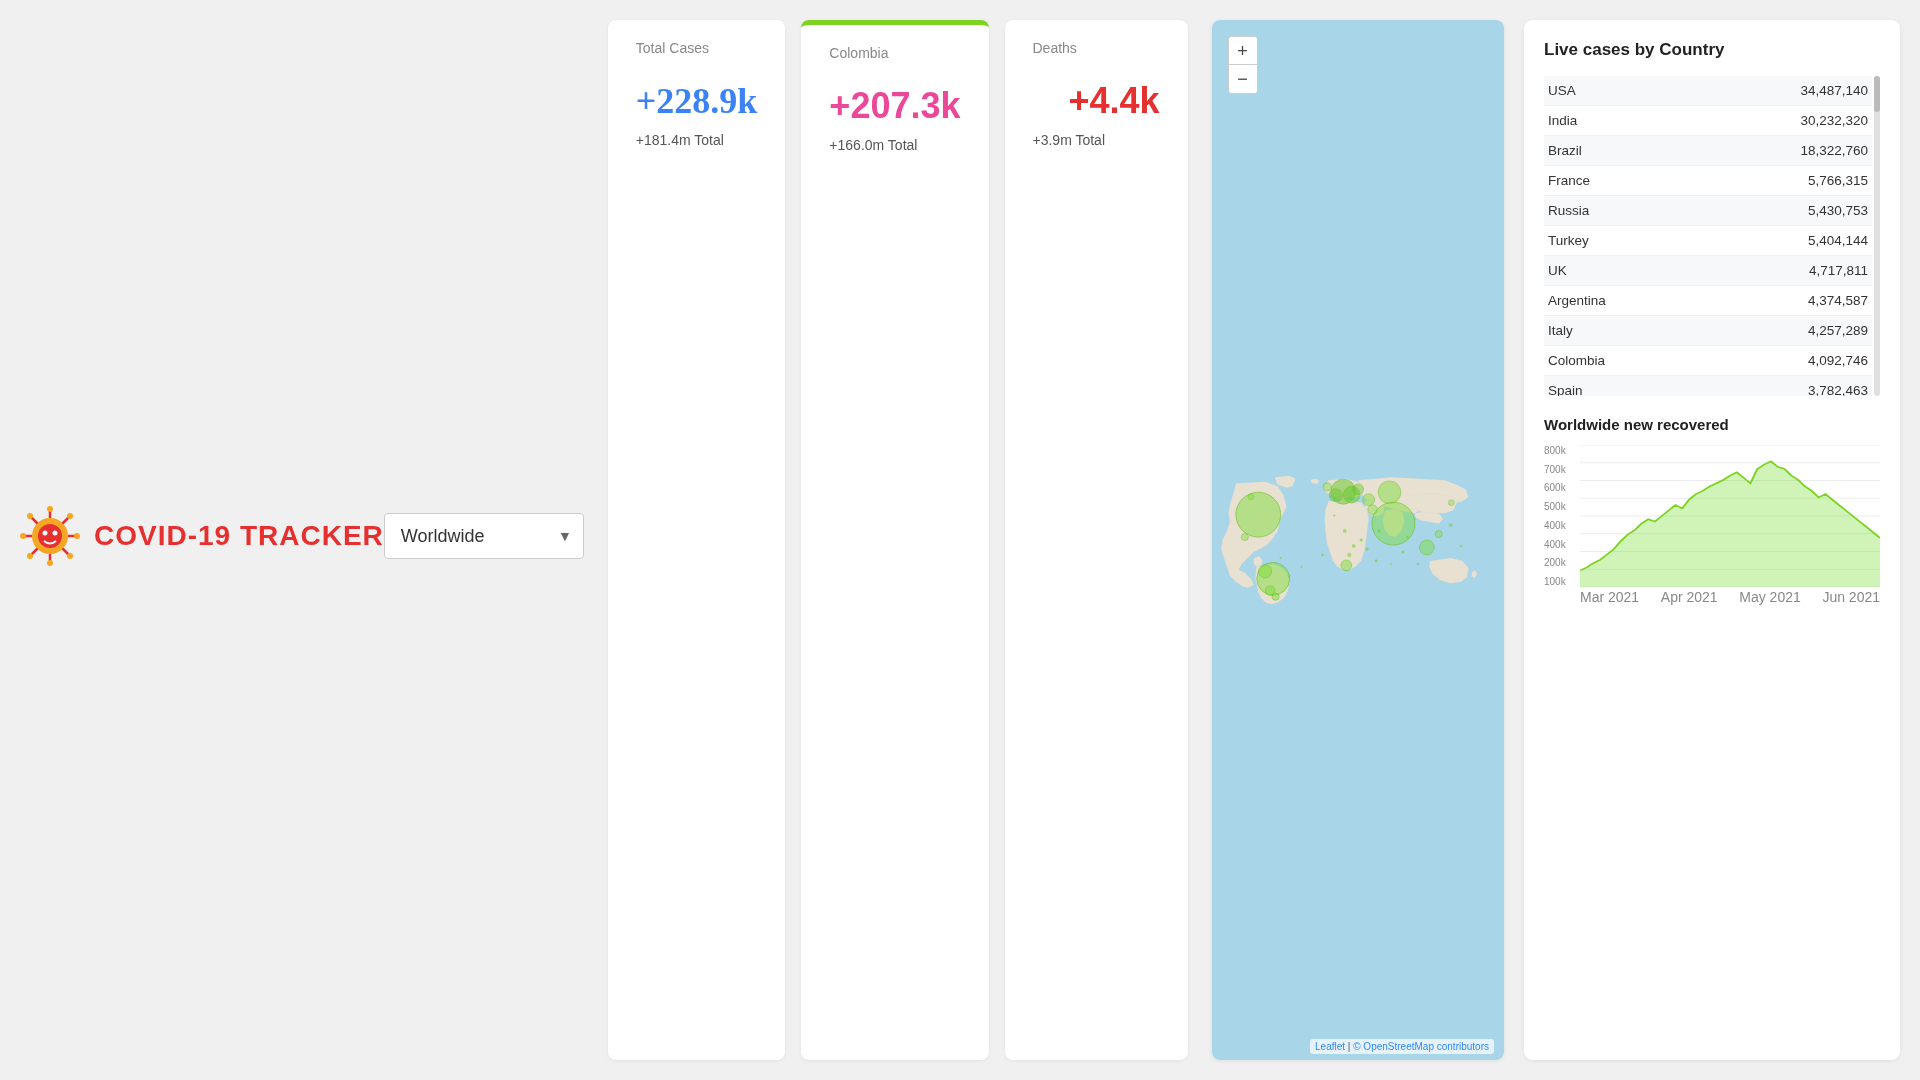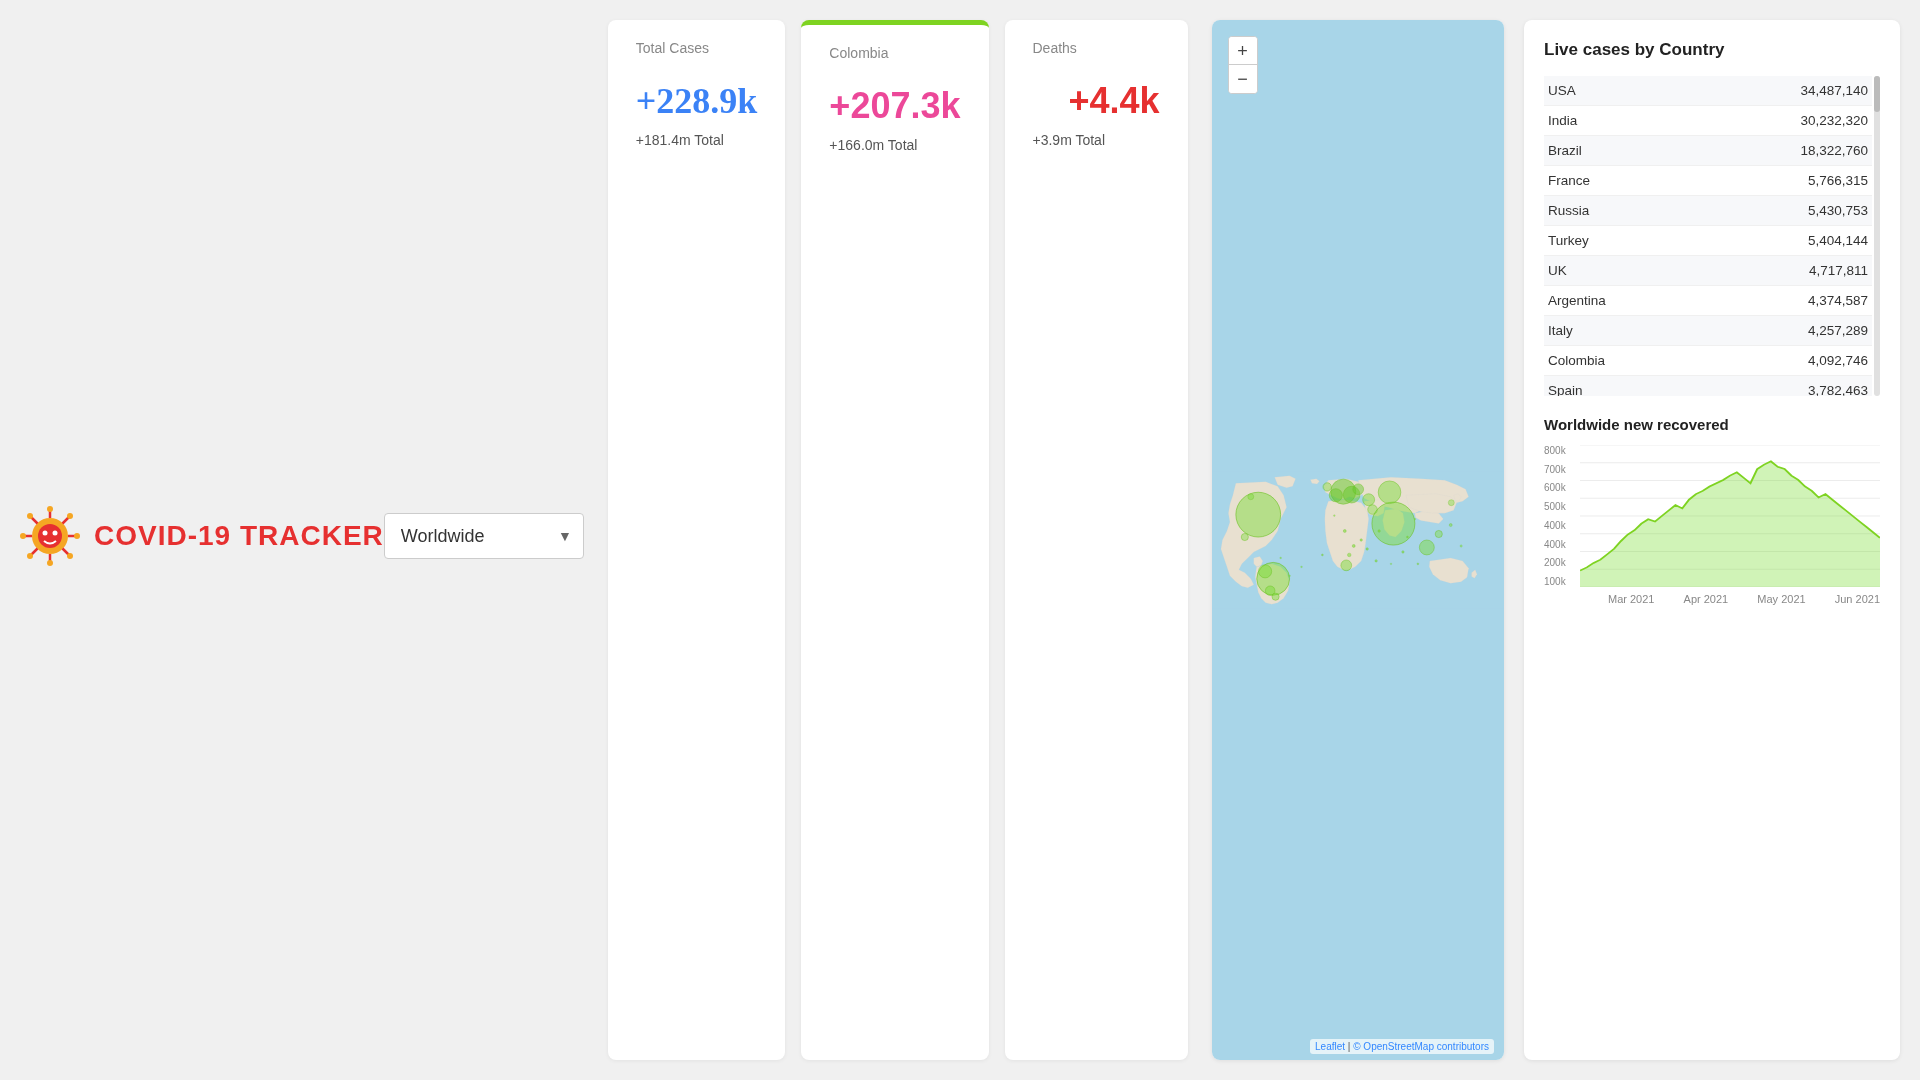--- a/index.html
+++ b/index.html
@@ -214,23 +214,22 @@
       right: 0;
       bottom: 18px;
     }
     .chart-x-labels {
       position: absolute;
       bottom: 0;
       left: 36px;
       right: 0;
       display: flex;
       justify-content: space-between;
-      font-size: 11px;
+      font-size: 14px;
       color: #888;
-      margin-left: 28px;
     }
   </style>
 </head>
 <body>
 
 <div class="main-layout">
 
   <div class="left-panel">
 
     <div class="header">

